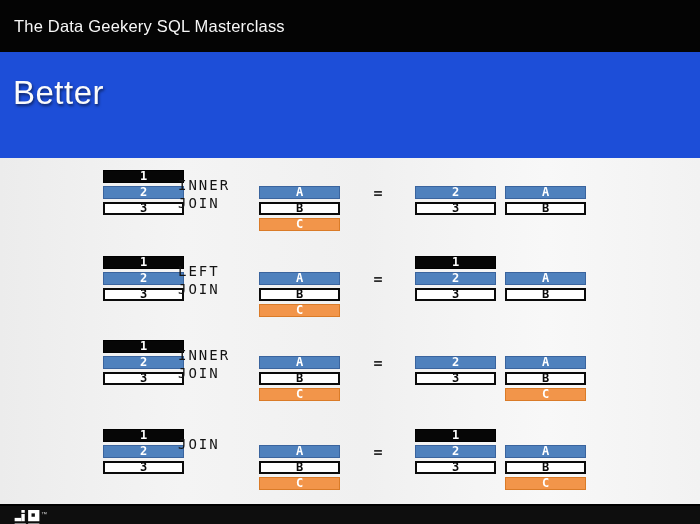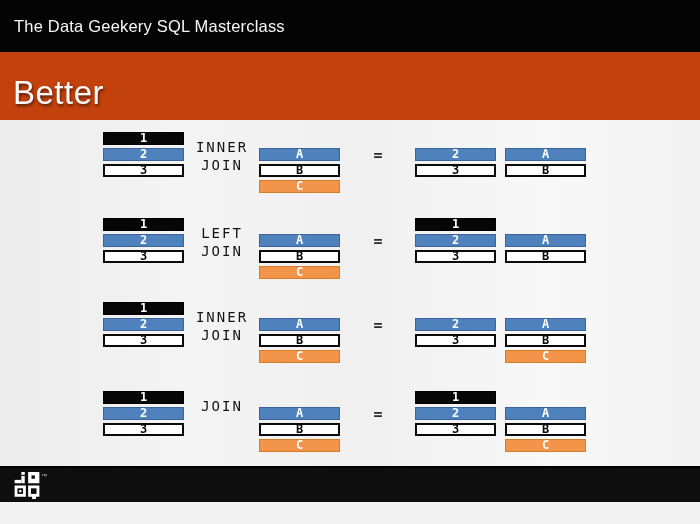--- a/index.html
+++ b/index.html
@@ -9,21 +9,21 @@
   }
 
   
   .topbar {
     height:52px; background:#040404; display:flex; align-items:center;
     justify-content:space-between; padding:0 14px; box-sizing:border-box;
   }
   .topbar .bar-text { color:#f7f7f7; font-size:16.5px; letter-spacing:.2px; }
 
   
-  .title-band { height:68px; background:#c2410c; box-sizing:border-box; }
+  .title-band { height:106px; background:#1d4ed8; box-sizing:border-box; }
   .slide-title {
     margin:0; padding:22px 0 0 13px; font-size:33px; font-weight:normal;
     color:#fbfbfb; letter-spacing:.5px; text-shadow:1px 2px 3px rgba(0,0,0,.55);
   }
 
   
   .content {
     position:relative; height:346px;
     background:linear-gradient(90deg,#ececec 0%,#f4f4f4 26%,#f0f0f0 52%,#f8f8f8 78%,#f2f2f2 100%);
   }
@@ -33,21 +33,21 @@
     position:absolute; width:81px; height:13px; box-sizing:border-box;
     display:flex; align-items:center; justify-content:center;
     font-family:"DejaVu Sans Mono", monospace; font-size:12px; font-weight:bold; line-height:13px;
   }
   .bar-black  { background:var(--bar-black,#060606); color:#fff; border:1px solid #000; }
   .bar-blue   { background:var(--blue,#4f81bd);  color:#fff; border:1.5px solid var(--blue-border,#3a649e); }
   .bar-white  { background:#ffffff; color:#0a0a0a; border:2px solid #0a0a0a; }
   .bar-orange { background:var(--orange,#f2954a); color:#fff; border:1.5px solid var(--orange-border,#da7b28); }
 
   .join-label {
-    position:absolute; left:178px; top:6px; width:88px; text-align:center;
+    position:absolute; left:178px; top:6px; width:88px; 
     font-family:"DejaVu Sans Mono", monospace; font-size:14px; letter-spacing:2px;
     line-height:18px; color:#141414; white-space:nowrap;
   }
   .equals {
     position:absolute; left:360px; top:14px; width:36px; text-align:center;
     font-family:"DejaVu Sans Mono", monospace; font-size:15px; font-weight:bold; color:#2b2b2b;
   }
 
   
   .footer {

